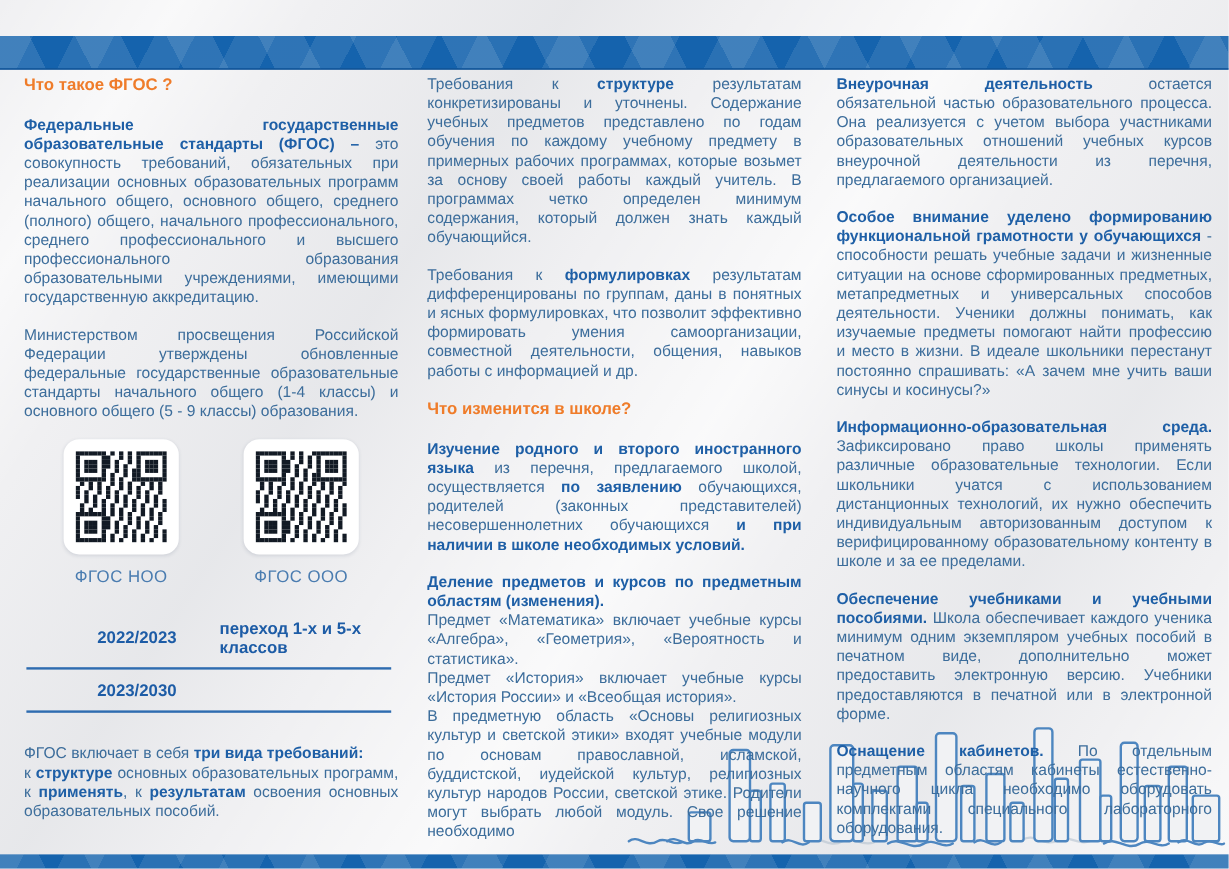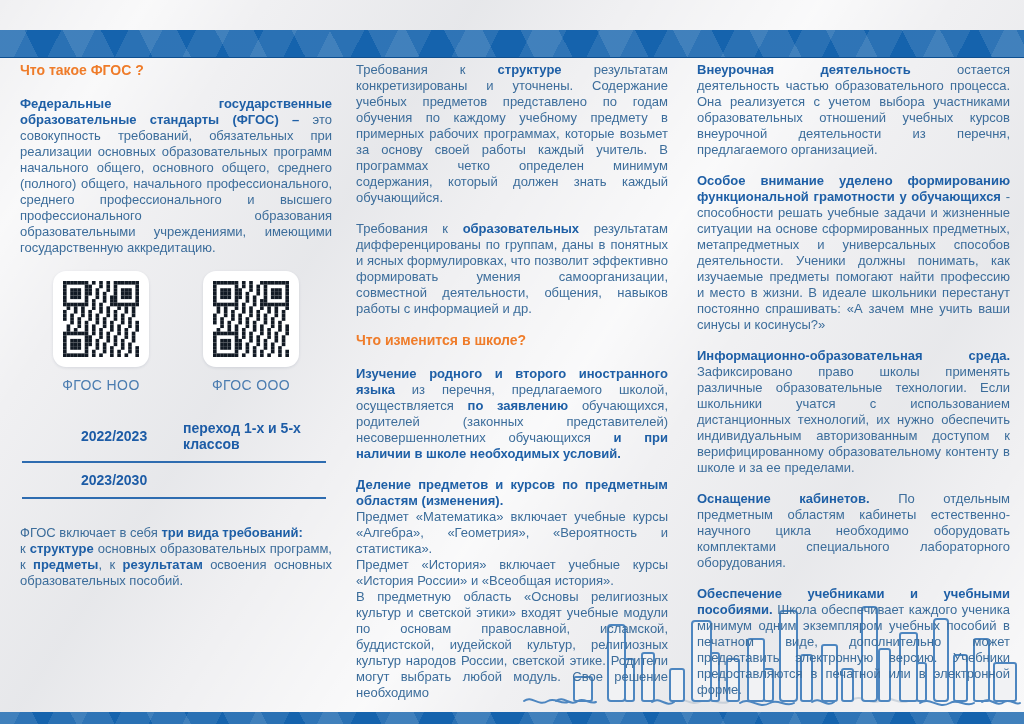--- a/index.html
+++ b/index.html
@@ -46,20 +46,21 @@
 </head>
 <body>
 
 <div class="page">
 
   <div class="band top"></div>
 
   <div class="col col-left">
     <h3 class="orange">Что такое ФГОС ?</h3>
     <p><span class="b">Федеральные государственные образовательные стандарты (ФГОС) – </span><span>это совокупность требований, обязательных при реализации основных образовательных программ начального общего, основного общего, среднего (полного) общего, начального профессионального, среднего профессионального и высшего профессионального образования образовательными учреждениями, имеющими государственную аккредитацию.</span></p>
+    <p><span>Министерством просвещения Российской Федерации утверждены обновленные федеральные государственные образовательные стандарты начального общего (1-4 классы) и основного общего (5 - 9 классы) образования.</span></p>
 
     <div class="qr-row">
       <div class="qr-block">
         <div class="qr-card">
           <svg xmlns="http://www.w3.org/2000/svg" viewBox="0 0 21 21">
               <rect x="0" y="0" width="1" height="1"></rect>
               <rect x="1" y="0" width="1" height="1"></rect>
               <rect x="2" y="0" width="1" height="1"></rect>
               <rect x="3" y="0" width="1" height="1"></rect>
               <rect x="4" y="0" width="1" height="1"></rect>
@@ -526,37 +527,37 @@
         <span class="sched-year">2022/2023</span>
         <span class="sched-label">переход 1-х и 5-х классов</span>
       </div>
       <div class="sched-line"></div>
       <div class="sched-row">
         <span class="sched-year">2023/2030</span>
       </div>
       <div class="sched-line"></div>
     </div>
 
-    <p><span>ФГОС включает в себя </span><span class="b">три вида требований:</span><br><span>к </span><span class="b">структуре</span><span> основных образовательных программ, к </span><span class="b">предметы</span><span>, к </span><span class="b">результатам</span><span> освоения основных образовательных пособий.</span></p>
+    <p><span>ФГОС включает в себя </span><span class="b">три вида требований:</span><br><span>к </span><span class="b">структуре</span><span> основных образовательных программ, к </span><span class="b">применять</span><span>, к </span><span class="b">результатам</span><span> освоения основных образовательных пособий.</span></p>
   </div>
 
   <div class="col col-mid">
     <p><span>Требования к </span><span class="b">структуре</span><span> результатам конкретизированы и уточнены. Содержание учебных предметов представлено по годам обучения по каждому учебному предмету в примерных рабочих программах, которые возьмет за основу своей работы каждый учитель. В программах четко определен минимум содержания, который должен знать каждый обучающийся.</span></p>
-    <p><span>Требования к </span><span class="b">образовательных</span><span> результатам дифференцированы по группам, даны в понятных и ясных формулировках, что позволит эффективно формировать умения самоорганизации, совместной деятельности, общения, навыков работы с информацией и др.</span></p>
+    <p><span>Требования к </span><span class="b">формулировках</span><span> результатам дифференцированы по группам, даны в понятных и ясных формулировках, что позволит эффективно формировать умения самоорганизации, совместной деятельности, общения, навыков работы с информацией и др.</span></p>
     <h3 class="orange">Что изменится в школе?</h3>
     <p><span class="b">Изучение родного и второго иностранного языка</span><span> из перечня, предлагаемого школой, осуществляется </span><span class="b">по заявлению</span><span> обучающихся, родителей (законных представителей) несовершеннолетних обучающихся </span><span class="b">и при наличии в школе необходимых условий.</span></p>
     <p><span class="b">Деление предметов и курсов по предметным областям (изменения).</span><br><span>Предмет «Математика» включает учебные курсы «Алгебра», «Геометрия», «Вероятность и статистика».</span><br><span>Предмет «История» включает учебные курсы «История России» и «Всеобщая история».</span><br><span>В предметную область «Основы религиозных культур и светской этики» входят учебные модули по основам православной, исламской, буддистской, иудейской культур, религиозных культур народов России, светской этике. Родители могут выбрать любой модуль. Свое решение необходимо</span><br></p>
   </div>
 
   <div class="col col-right">
-    <p><span class="b">Внеурочная деятельность</span><span> остается деятельность частью образовательного процесса. Она реализуется с учетом выбора участниками образовательных отношений учебных курсов внеурочной деятельности из перечня, предлагаемого организацией.</span></p>
+    <p><span class="b">Внеурочная деятельность</span><span> остается обязательной частью образовательного процесса. Она реализуется с учетом выбора участниками образовательных отношений учебных курсов внеурочной деятельности из перечня, предлагаемого организацией.</span></p>
     <p><span class="b">Особое внимание уделено формированию функциональной грамотности у обучающихся</span><span> - способности решать учебные задачи и жизненные ситуации на основе сформированных предметных, метапредметных и универсальных способов деятельности. Ученики должны понимать, как изучаемые предметы помогают найти профессию и место в жизни. В идеале школьники перестанут постоянно спрашивать: «А зачем мне учить ваши синусы и косинусы?»</span></p>
     <p><span class="b">Информационно-образовательная среда.</span><span> Зафиксировано право школы применять различные образовательные технологии. Если школьники учатся с использованием дистанционных технологий, их нужно обеспечить индивидуальным авторизованным доступом к верифицированному образовательному контенту в школе и за ее пределами.</span></p>
+    <p><span class="b">Обеспечение учебниками и учебными пособиями.</span><span> Школа обеспечивает каждого ученика минимум одним экземпляром учебных пособий в печатном виде, дополнительно может предоставить электронную версию. Учебники предоставляются в печатной или в электронной форме.</span></p>
     <p><span class="b">Оснащение кабинетов.</span><span> По отдельным предметным областям кабинеты естественно-научного цикла необходимо оборудовать комплектами специального лабораторного оборудования.</span></p>
-    <p><span class="b">Обеспечение учебниками и учебными пособиями.</span><span> Школа обеспечивает каждого ученика минимум одним экземпляром учебных пособий в печатном виде, дополнительно может предоставить электронную версию. Учебники предоставляются в печатной или в электронной форме.</span></p>
   </div>
 
   <div class="skyline">
     <svg width="500" height="115" viewBox="0 0 500 115" xmlns="http://www.w3.org/2000/svg" fill="none" stroke="#4d86c0" stroke-width="2" stroke-linecap="round" stroke-linejoin="round">
       <g stroke="#aebdcc" opacity=".55">
         <path d="M150 104 c10 -7 18 7 30 0 c8 -5 16 5 26 1"></path>
         <path d="M330 103 c10 -7 18 7 30 0 c8 -5 16 5 26 1"></path>
       </g>
       <path d="M2 104 c8 -6 14 6 24 0 c7 -4 13 4 20 1"></path>
       <g fill="#f1f2f4">

